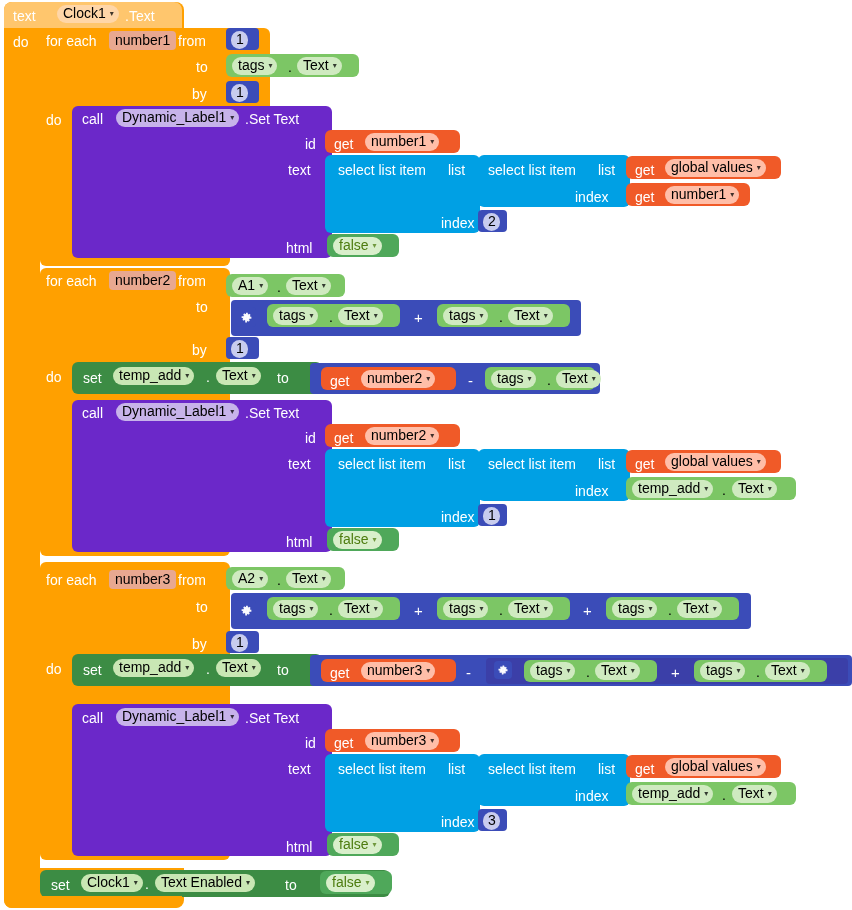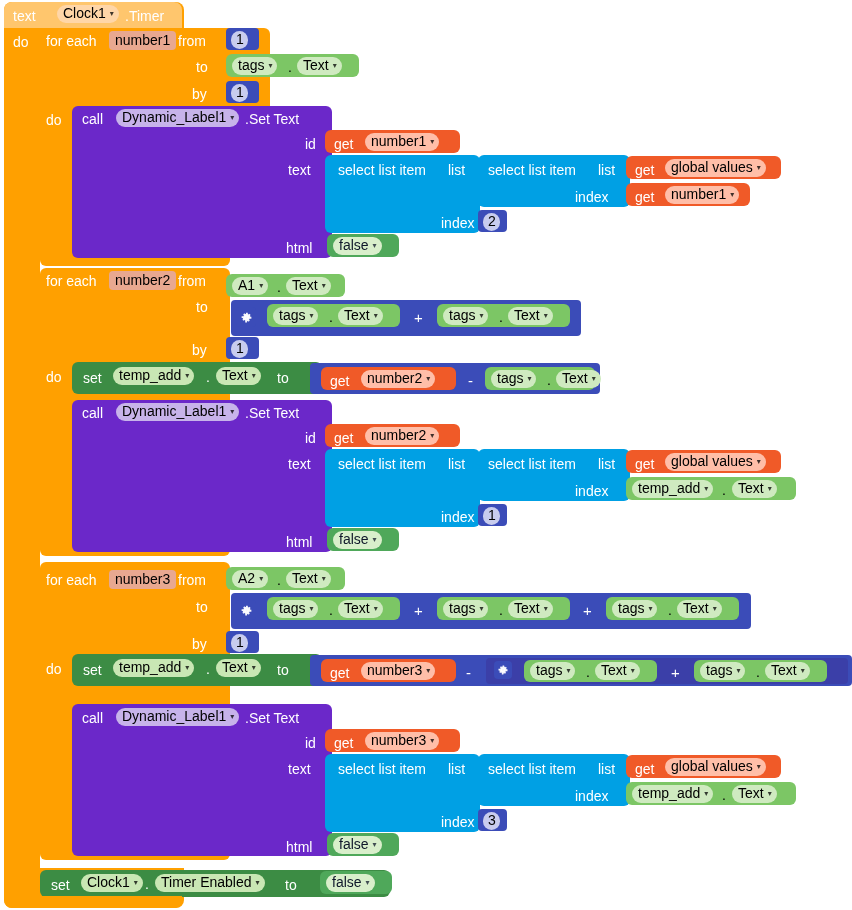--- a/index.html
+++ b/index.html
@@ -15,21 +15,21 @@
        padding:1px 5px 2px 6px;font-size:14px;line-height:15px;white-space:nowrap;}
   .fld .caret{font-size:8px;line-height:8px;opacity:.75;}
 
   
   .f-orange{background:#FFD6A8;color:#000;}
   .f-purple{background:#C7B3EA;color:#000;}
   .f-green {background:#CFEAC0;color:#000;}
   .f-green2{background:#C9E7B4;color:#000;}
   .f-red   {background:#FFBEA8;color:#000;}
   .f-blue  {background:#C8CCEE;color:#000;}
-  .f-lgreen{background:#D9EFCB;color:#0f172a;}
+  .f-lgreen{background:#D9EFCB;color:#4d7c0f;}
   .var-pill{background:#E8A890;color:#000;border-radius:4px;padding:1px 6px 2px 6px;font-size:14px;}
 
   
   .c-event  {background:#FFC66D;}
   .c-control{background:#FFA000;}
   .c-proc   {background:#6B28C9;}
   .c-list   {background:#00A0E4;}
   .c-var    {background:#F05A28;}
   .c-math   {background:#3B4CB8;}
   .c-mathD  {background:#3B3FA8;}
@@ -57,21 +57,21 @@
 
   <div class="blk c-event rnd" style="left:4px;top:2px;width:178px;height:26px;border-radius:8px 8px 0 0;"></div>
   <div class="blk" style="left:13px;top:7px;">
     <span class="lbl">text</span>
   </div>
   <div class="blk fld f-orange" style="left:57px;top:5px;">
     <span>Clock1</span>
       <span class="caret">▾</span>
   </div>
   <div class="blk" style="left:125px;top:7px;">
-    <span class="lbl">.Timer</span>
+    <span class="lbl">.Text</span>
   </div>
   <div class="blk" style="left:13px;top:33px;">
     <span class="lbl">do</span>
   </div>
 
   <div class="blk" style="left:40px;top:28px;width:812px;height:840px;background:#ffffff;"></div>
 
   <div class="blk c-control rnd" style="left:40px;top:28px;width:190px;height:238px;"></div>
   <div class="blk c-control" style="left:40px;top:28px;width:230px;height:100px;border-radius:0 6px 0 0;"></div>
   <div class="blk" style="left:46px;top:32px;">
@@ -602,21 +602,21 @@
   <div class="blk c-setter rnd" style="left:40px;top:870px;width:350px;height:27px;"></div>
   <div class="blk" style="left:51px;top:876px;">
     <span class="lbl">set</span>
   </div>
   <div class="blk fld f-green2" style="left:81px;top:874px;">
     <span>Clock1</span>
       <span class="caret">▾</span>
   </div>
   <div class="dotw" style="left:145px;top:877px;">.</div>
   <div class="blk fld f-green2" style="left:155px;top:874px;">
-    <span>Timer Enabled</span>
+    <span>Text Enabled</span>
       <span class="caret">▾</span>
   </div>
   <div class="blk" style="left:285px;top:876px;">
     <span class="lbl">to</span>
   </div>
   <div class="blk c-logic rnd" style="left:320px;top:871px;width:72px;height:23px;"></div>
   <div class="blk fld f-lgreen" style="left:326px;top:874px;">
     <span>false</span>
       <span class="caret">▾</span>
   </div>

